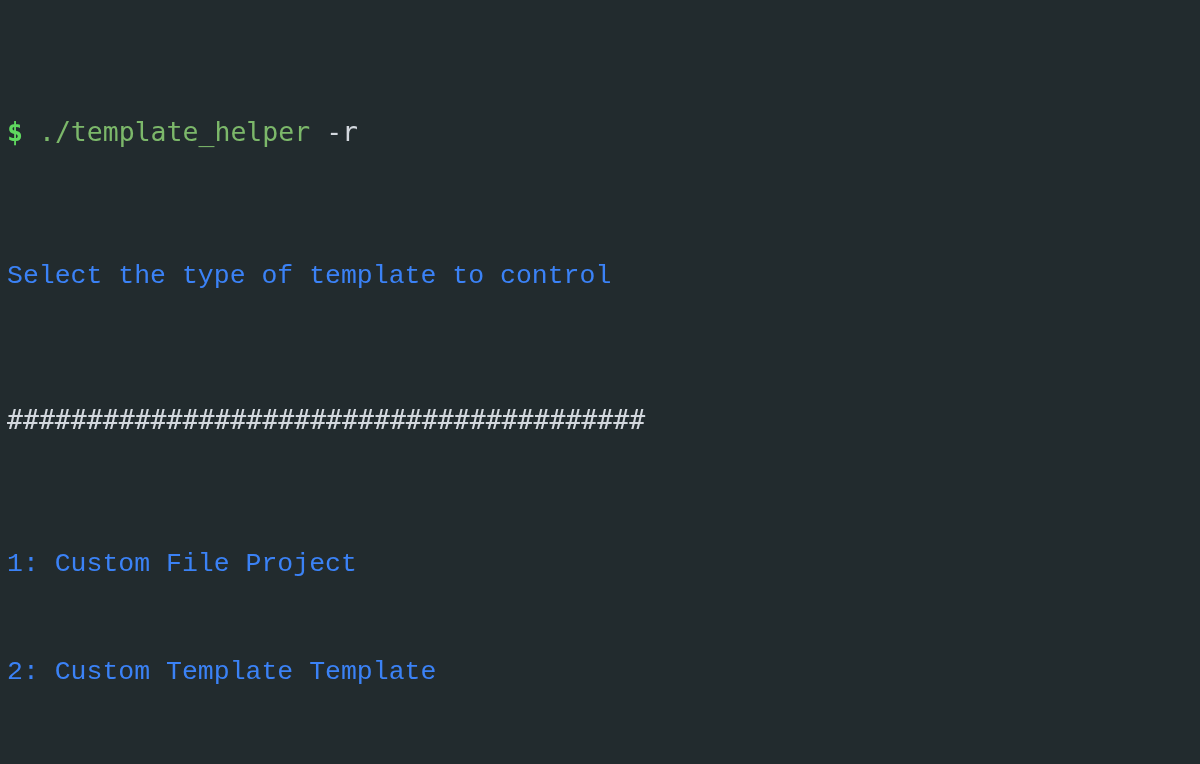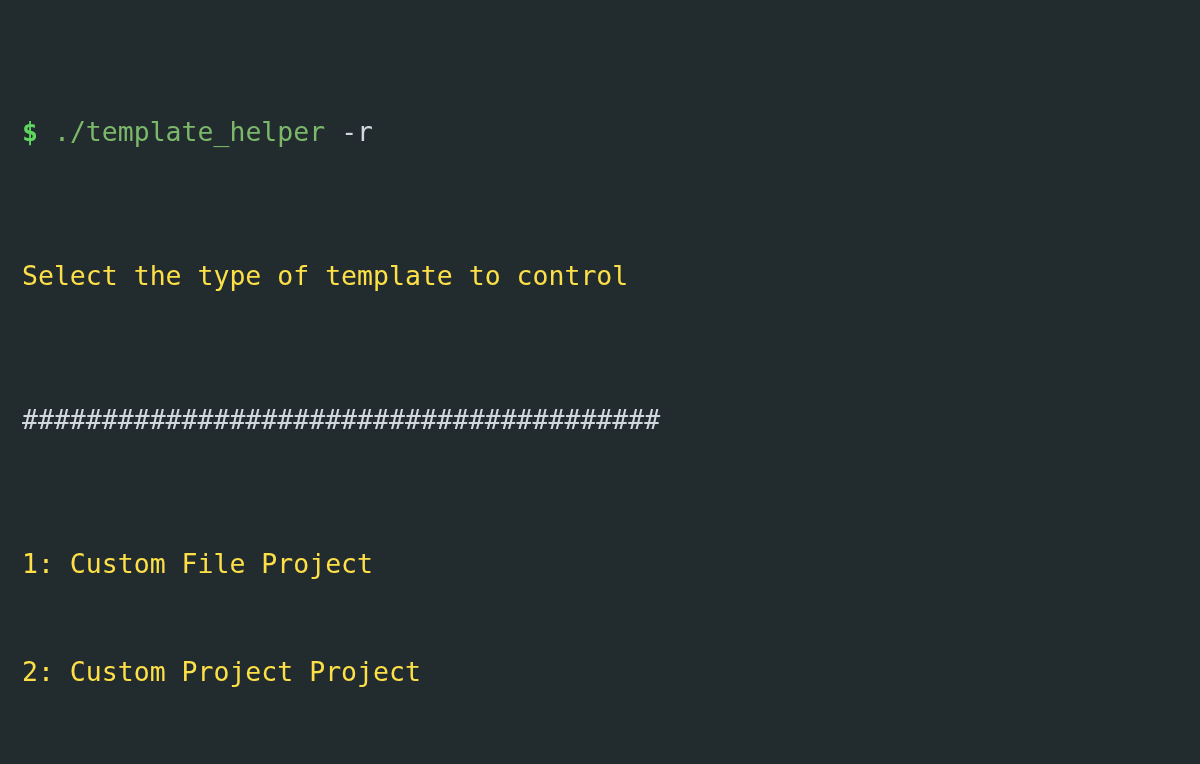--- a/index.html
+++ b/index.html
@@ -15,51 +15,51 @@
   }
   #terminal {
     width: 976px;
     height: 764px;
     background: #222b2e;
     color: #d3d8de;
     font-family: "DejaVu Sans Mono", "Liberation Mono", monospace;
     font-size: 26.5px;
     line-height: 36px;
     letter-spacing: 0px;
-    padding: 6px 0 0 22px;
+    padding: 6px 0 0 7px;
     box-sizing: border-box;
     white-space: pre;
     -webkit-font-smoothing: antialiased;
   }
   .line {
     height: 36px;
     white-space: pre;
     display: block;
     overflow: hidden;
   }
   .seg { white-space: pre; }
   .prompt-sigil { color: #5fd75f; font-weight: bold; }
   .cmd { color: #7cb86a; }
   .arg { color: #d3d8de; }
   .rule { color: #d3d8de; }
-  .plain { color: #fde047; }
+  .plain { color: #3b82f6; font-family: Liberation Mono, monospace; }
 </style>
 </head>
 <body style="background: rgb(34, 43, 46);">
 
 <div id="terminal" style="background: rgb(34, 43, 46); color: rgb(211, 216, 222);">
 
   <div class="line"><span class="seg prompt-sigil" style="color: rgb(95, 215, 95);">$</span><span class="seg"> </span><span class="seg cmd" style="color: rgb(124, 184, 106);">./template_helper</span><span class="seg"> </span><span class="seg arg">-r</span></div>
 
   <div class="line plain">Select the type of template to control</div>
 
   <div class="line rule">########################################</div>
 
   <div class="line plain">1: Custom File Project</div>
-  <div class="line plain">2: Custom Project Project</div>
+  <div class="line plain">2: Custom Template Template</div>
   <div class="line plain">3: Xcode File Template (Required root)</div>
   
 
   
 
   
 
   
 
   

